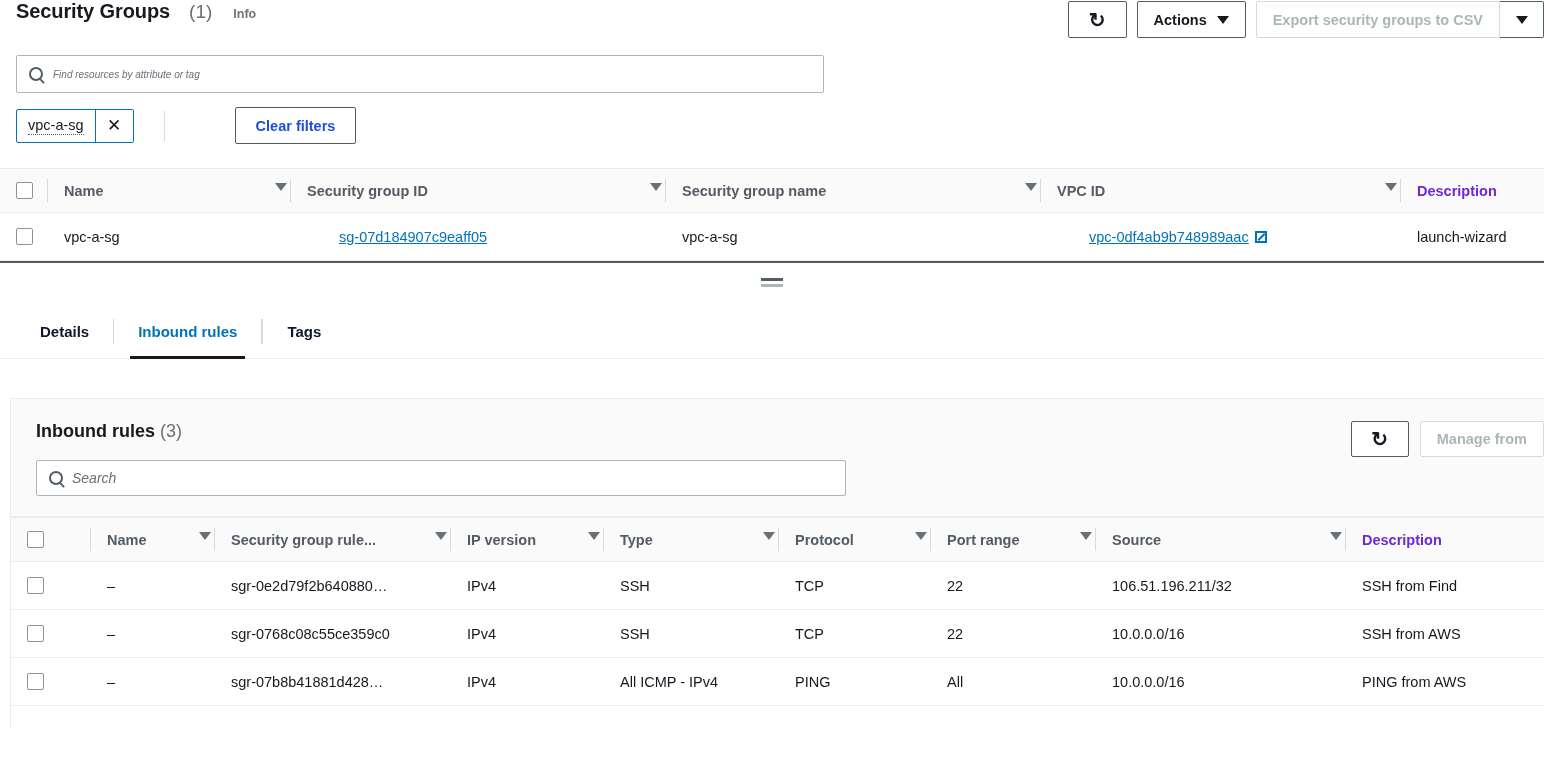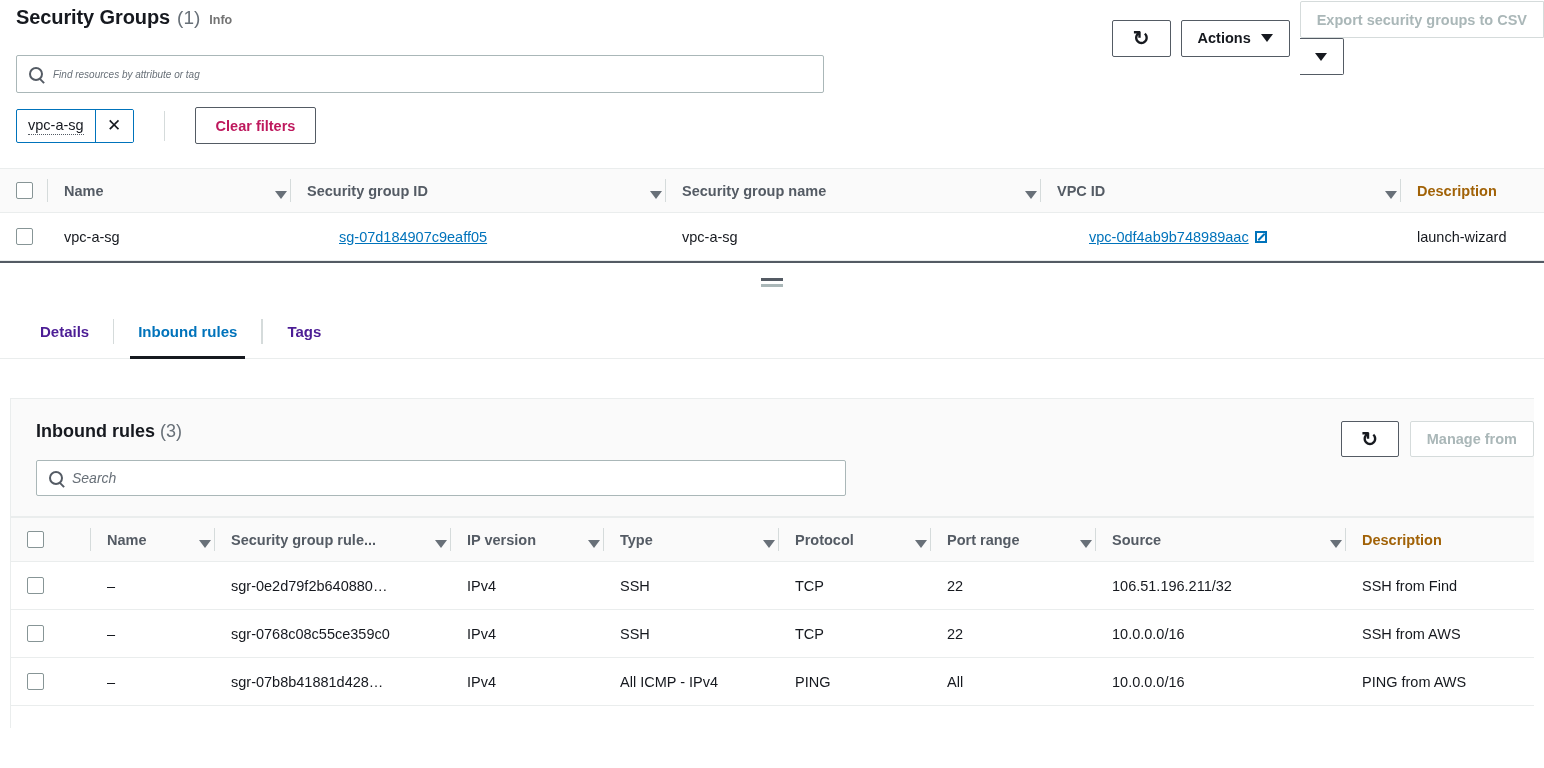--- a/index.html
+++ b/index.html
@@ -14,22 +14,21 @@
 
   
   .page-header {
     position: relative;
     height: 46px;
     padding: 0 0 0 16px;
   }
   .page-title-row {
     display: flex;
     align-items: baseline;
-    gap: 7px;
-    padding-top: 6px;
+    gap: 19px;
   }
   .page-title {
     font-size: 20px;
     font-weight: bold;
     color: #16191f;
     letter-spacing: -0.1px;
   }
   .page-count {
     font-size: 19px;
     font-weight: normal;
@@ -67,21 +66,21 @@
     padding: 0 16px;
     cursor: pointer;
     white-space: nowrap;
   }
   .btn.icon-only { width: 59px; padding: 0; }
   .btn.disabled {
     color: #aab7b8;
     border-color: #d5dbdb;
     cursor: default;
   }
-  .btn-group { display: flex; flex-direction: column; }
+  .btn-group { display: flex; }
   .btn-group .btn:first-child { border-top-right-radius: 0; border-bottom-right-radius: 0; }
   .btn-group .btn:last-child {
     border-top-left-radius: 0; border-bottom-left-radius: 0;
     border-left: 0; width: 44px; padding: 0;
   }
   .caret {
     width: 0; height: 0;
     border-left: 6px solid transparent;
     border-right: 6px solid transparent;
     border-top: 8px solid currentColor;
@@ -164,24 +163,25 @@
     width: 1px; height: 30px;
     background: #d5dbdb;
     margin: 0 30px;
   }
   .btn-clear {
     height: 37px;
     border: 1px solid #545b64;
     border-radius: 2px;
     background: #fff;
     font-size: 14.5px; font-weight: bold;
-    color: #be185d;
+    color: #1d4ed8;
     padding: 0 20px;
     cursor: pointer;
     font-family: "Liberation Sans", sans-serif;
+    margin-left: 40px;
   }
 
   
   .main-table { width: 100%; margin-top: 24px; }
   .tbl { width: 100%; border-collapse: collapse; table-layout: fixed; }
   .tbl th, .tbl td {
     text-align: left;
     padding: 0 0 0 16px;
     font-size: 14.5px;
     vertical-align: middle;
@@ -190,22 +190,22 @@
   }
   .tbl thead th {
     height: 44px;
     background: #fafafa;
     border-top: 1px solid #eaeded;
     border-bottom: 1px solid #eaeded;
     font-weight: bold;
     color: #545b64;
     position: relative;
   }
-  .tbl thead th.dark { color: #a16207; }
-  .th-inner { display: flex; align-items: flex-end; justify-content: space-between; padding-right: 4px; }
+  .tbl thead th.dark { color: #6d28d9; }
+  .th-inner { display: flex; align-items: flex-start; justify-content: space-between; padding-right: 4px; }
   .sort-caret {
     width: 0; height: 0;
     border-left: 6px solid transparent;
     border-right: 6px solid transparent;
     border-top: 8px solid #687078;
     flex: none;
   }
   .col-div {
     position: absolute;
     right: 0; top: 10px; bottom: 10px;
@@ -279,42 +279,42 @@
     border-bottom: 1px solid #eaeded;
     padding-left: 16px;
     height: 54px;
   }
   .tab {
     display: flex;
     align-items: center;
     padding: 0 24px;
     font-size: 15px;
     font-weight: bold;
-    color: #4c1d95;
+    color: #0f172a;
     cursor: pointer;
     position: relative;
   }
   .tab.active { color: #0073bb; }
   .tab.active::after {
     content: "";
     position: absolute;
     left: 16px; right: 16px; bottom: -1px;
     height: 3px;
     background: #16191f;
   }
   .tab-div {
     width: 1px;
     background: #d5dbdb;
     margin: 14px 0;
     flex: none;
   }
 
   
   .panel {
-    margin: 39px 10px 0 10px;
+    margin: 39px 0 0 10px;
     border: 1px solid #eaeded;
     border-right: 0;
     border-bottom: 0;
     background: #fff;
     height: 330px;
   }
   .panel-head {
     background: #fafafa;
     border-bottom: 1px solid #eaeded;
     padding: 22px 0 18px 25px;

